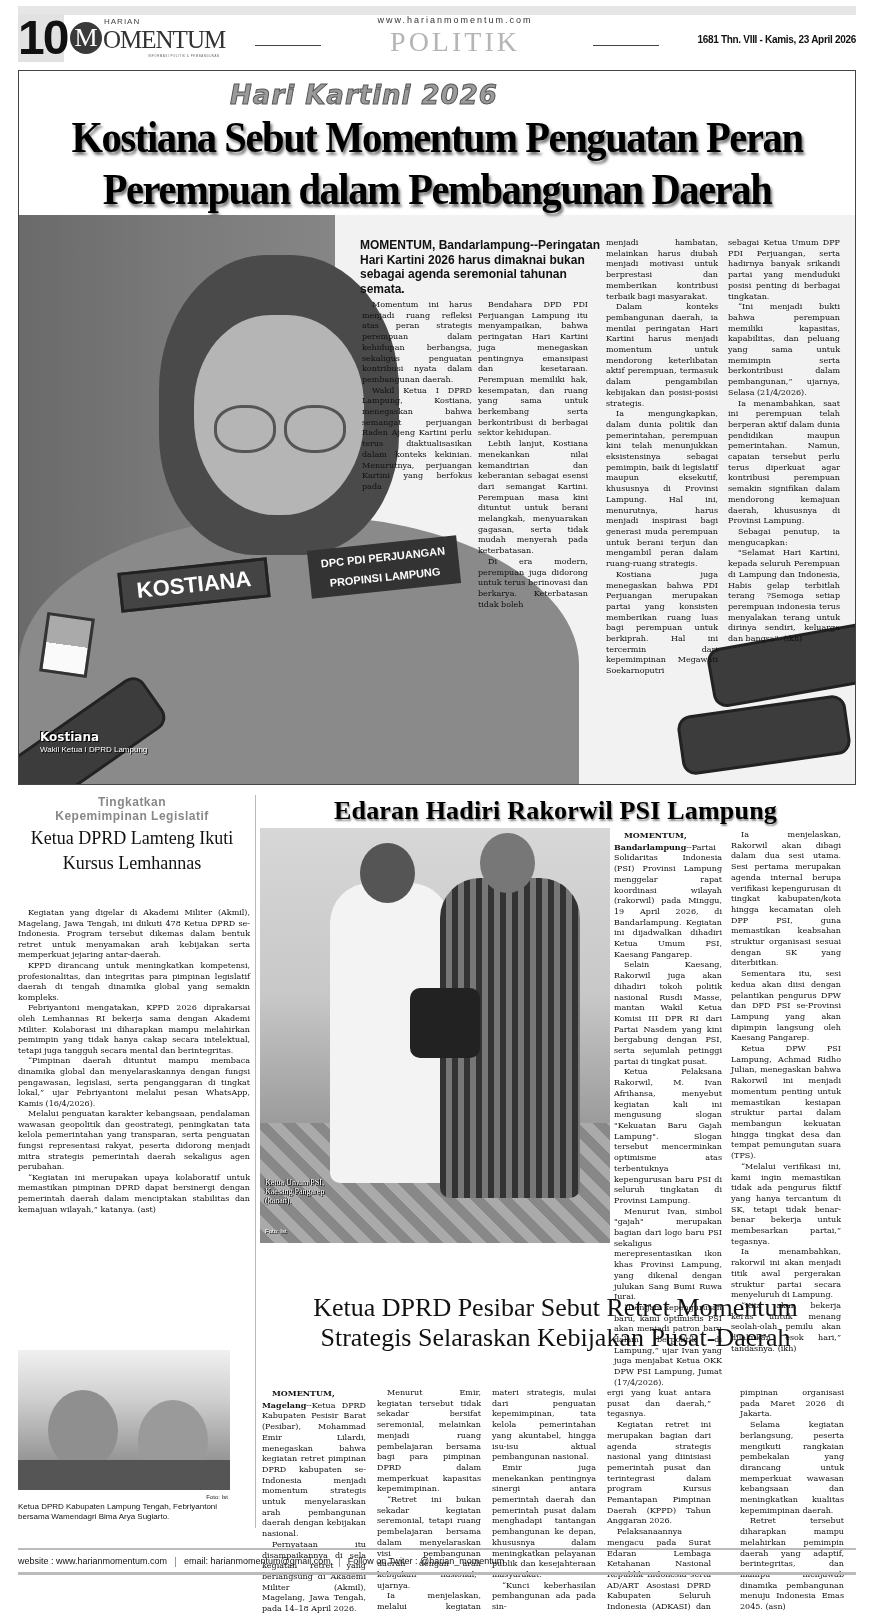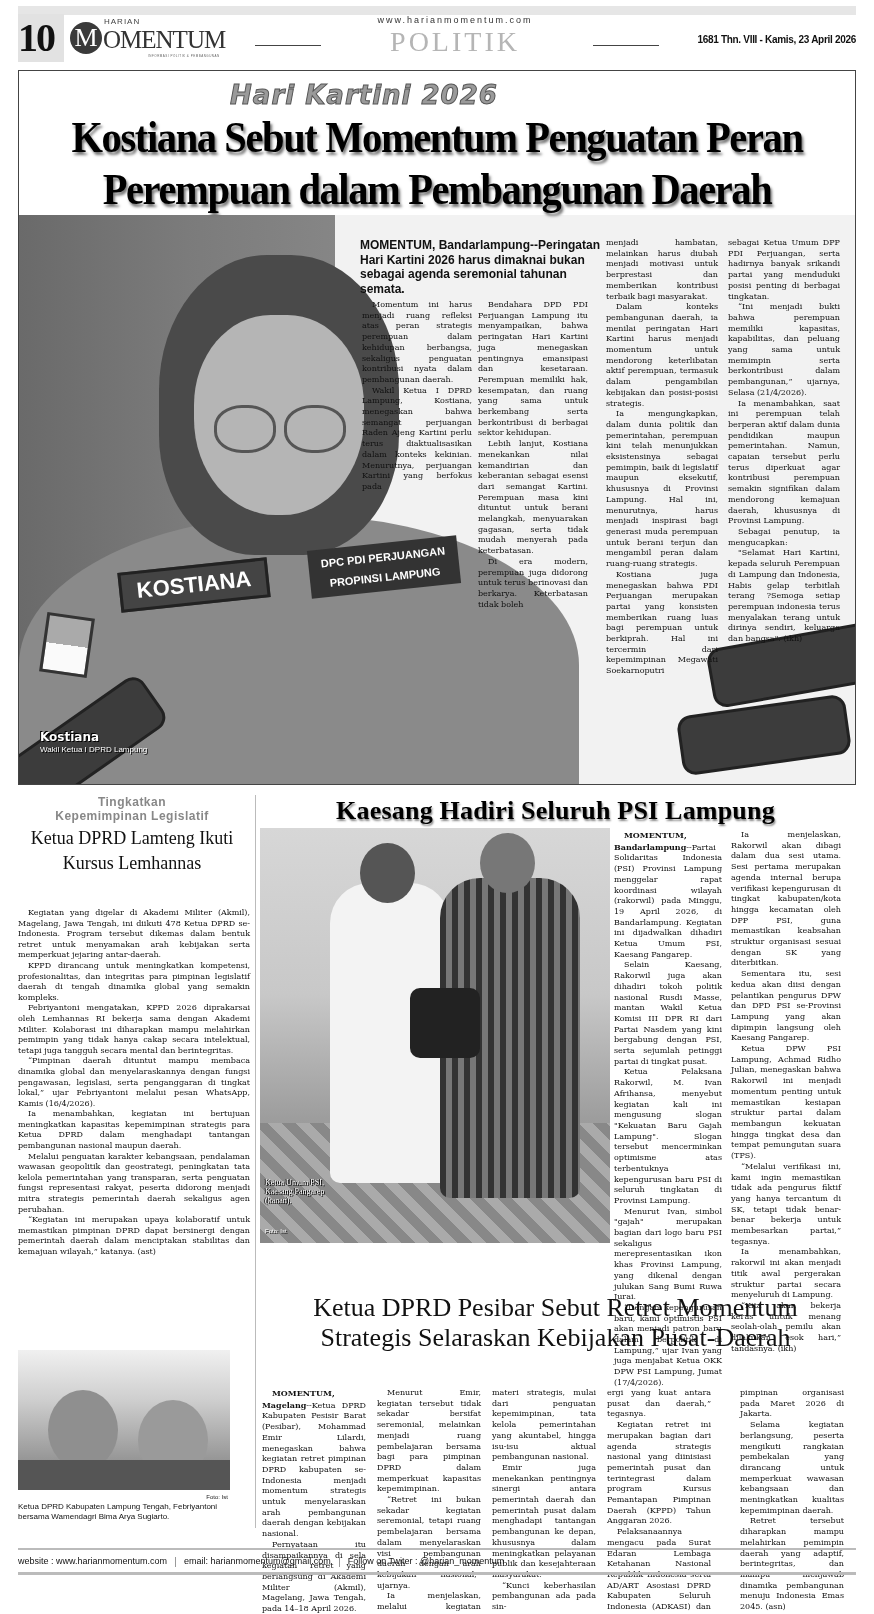--- a/index.html
+++ b/index.html
@@ -1,21 +1,21 @@
 <!DOCTYPE html>
 <html><head>
 <meta charset="utf-8">
 <style>
 *{box-sizing:border-box;margin:0;padding:0}
 html,body{width:874px;height:1614px;background:#fff;overflow:hidden}
 body{position:relative;font-family:"DejaVu Serif",serif;color:#111}
 .abs{position:absolute}
 
 .topbar{left:18px;top:6px;width:838px;height:9px;background:#e6e6e6}
-.pagenum{left:18px;top:14px;width:46px;height:48px;background:#e2e2e2;font-family:Liberation Serif, serif;font-weight:bold;font-size:40px;line-height:48px;text-align:left;letter-spacing:-2px;color:#111}
+.pagenum{left:18px;top:14px;width:46px;height:48px;background:#e2e2e2;font-family:Liberation Sans, sans-serif;font-weight:bold;font-size:48px;line-height:48px;text-align:left;letter-spacing:-2px;color:#111}
 .logo{left:70px;top:16px;width:170px;height:44px}
 .logo .ball{position:absolute;left:0;top:6px;width:32px;height:32px;border-radius:50%;background:#3a3a3a;color:#fff;font-family:"Liberation Serif",serif;font-size:26px;line-height:32px;text-align:center}
 .logo .harian{position:absolute;left:34px;top:1px;font-family:"Liberation Sans",sans-serif;font-size:8px;letter-spacing:1px;color:#444}
 .logo .word{position:absolute;left:33px;top:11px;font-family:"Liberation Serif",serif;font-size:25px;letter-spacing:-1px;color:#333;line-height:26px}
 .logo .tag{position:absolute;left:78px;top:38px;font-family:"Liberation Sans",sans-serif;font-size:3px;color:#666;letter-spacing:.5px}
 .site{left:340px;top:15px;width:230px;text-align:center;font-family:"Liberation Sans",sans-serif;font-size:9px;letter-spacing:2px;color:#333}
 .rubric{left:340px;top:27px;width:230px;text-align:center;font-family:"Liberation Serif",serif;font-size:28px;letter-spacing:3px;color:#b5b5b5;line-height:30px}
 .rule1{left:255px;top:45px;width:66px;height:1px;background:#444}
 .rule2{left:593px;top:45px;width:66px;height:1px;background:#444}
 .edition{left:670px;top:34px;width:186px;text-align:right;font-family:"Liberation Sans",sans-serif;font-weight:bold;font-size:10px;letter-spacing:-.3px;color:#111}
@@ -135,33 +135,32 @@
 <div class="abs kicker2">
   <div>Tingkatkan</div>
   <div>Kepemimpinan Legislatif</div>
 </div>
 <div class="abs head2">Ketua DPRD Lamteng Ikuti Kursus Lemhannas</div>
 <div class="abs col" style="left:18px;top:908px;width:232px;font-size:8px;line-height:10.6px">
   <p>Kegiatan yang digelar di Akademi Militer (Akmil), Magelang, Jawa Tengah, ini diikuti 478 Ketua DPRD se-Indonesia. Program tersebut dikemas dalam bentuk retret untuk menyamakan arah kebijakan serta memperkuat jejaring antar-daerah.</p>
   <p>KPPD dirancang untuk meningkatkan kompetensi, profesionalitas, dan integritas para pimpinan legislatif daerah di tengah dinamika global yang semakin kompleks.</p>
   <p>Febriyantoni mengatakan, KPPD 2026 diprakarsai oleh Lemhannas RI bekerja sama dengan Akademi Militer. Kolaborasi ini diharapkan mampu melahirkan pemimpin yang tidak hanya cakap secara intelektual, tetapi juga tangguh secara mental dan berintegritas.</p>
   <p>“Pimpinan daerah dituntut mampu membaca dinamika global dan menyelaraskannya dengan fungsi pengawasan, legislasi, serta penganggaran di tingkat lokal,” ujar Febriyantoni melalui pesan WhatsApp, Kamis (16/4/2026).</p>
-  <p>Ia menambahkan, kegiatan ini bertujuan meningkatkan kapasitas kepemimpinan strategis para Ketua DPRD dalam menghadapi tantangan pembangunan nasional maupun daerah.</p>
   <p>Melalui penguatan karakter kebangsaan, pendalaman wawasan geopolitik dan geostrategi, peningkatan tata kelola pemerintahan yang transparan, serta penguatan fungsi representasi rakyat, peserta didorong menjadi mitra strategis pemerintah daerah sekaligus agen perubahan.</p>
   <p>“Kegiatan ini merupakan upaya kolaboratif untuk memastikan pimpinan DPRD dapat bersinergi dengan pemerintah daerah dalam menciptakan stabilitas dan kemajuan wilayah,” katanya. (ast)</p>
 </div>
 <div class="abs photo3">
   <div class="f1"></div>
     <div class="f2"></div>
     <div class="b1"></div>
 </div>
 <div class="abs foto3">Foto: Ist</div>
 <div class="abs cap3">Ketua DPRD Kabupaten Lampung Tengah, Febriyantoni bersama Wamendagri Bima Arya Sugiarto.</div>
 
-<div class="abs head3">Kaesang Hadiri Seluruh PSI Lampung</div>
+<div class="abs head3">Edaran Hadiri Rakorwil PSI Lampung</div>
 <div class="abs photo2">
   <div class="carpet"></div>
   <div class="p1"></div>
     <div class="p1h"></div>
   <div class="p2"></div>
     <div class="p2h"></div>
   <div class="gift"></div>
 </div>
 <div class="abs cap2" style="width:80px">Ketua Umum PSI, Kaesang Pangarep (kanan).</div>
 <div class="abs cap2foto">Foto: Ist</div>

